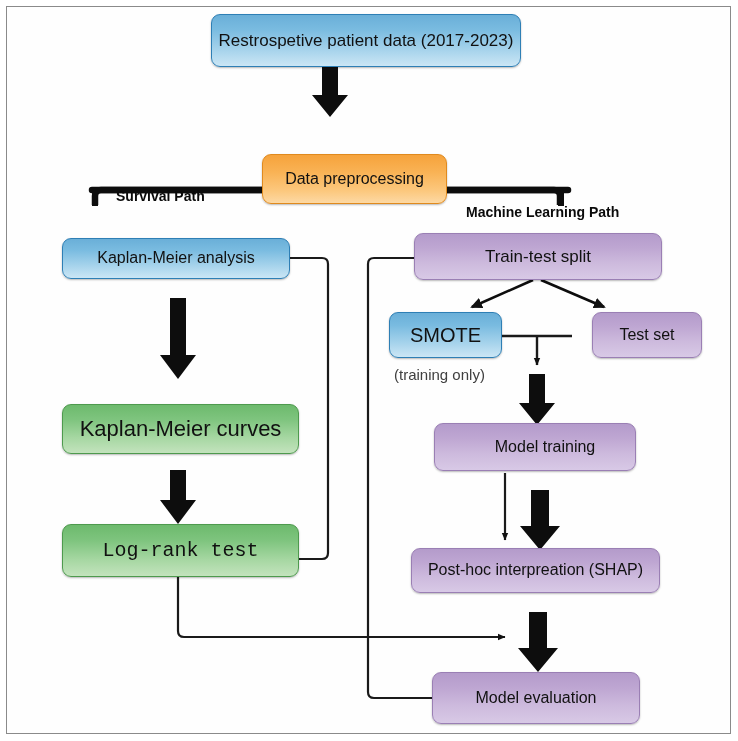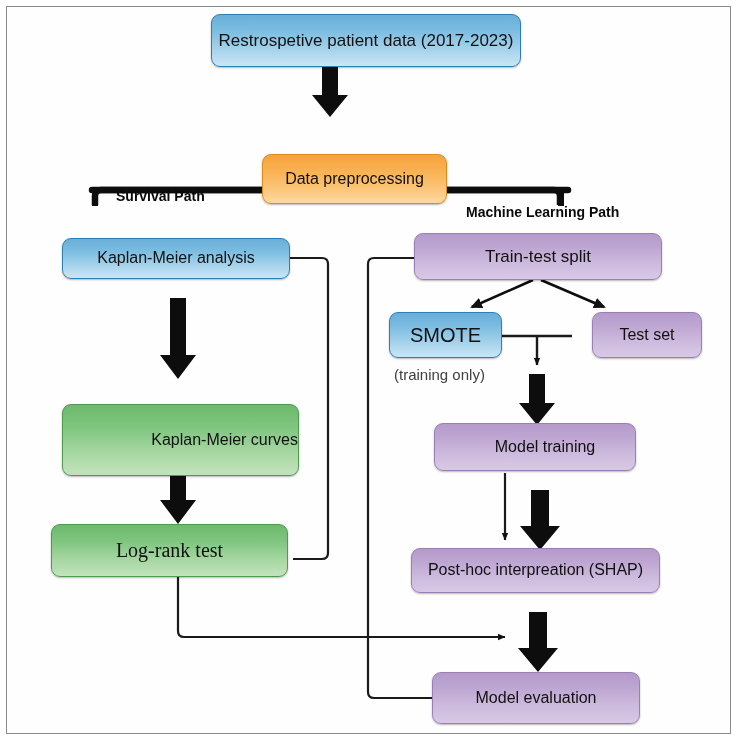--- a/index.html
+++ b/index.html
@@ -161,25 +161,25 @@
   </div>
 
   <div class="pathlabel" style="left:449px;top:204px;margin-left:17px;">
     <span>Machine Learning Path</span>
   </div>
 
   <div class="node blue" style="left:62px;top:238px;width:228px;height:41px;font-size:16px;">
     <span>Kaplan-Meier analysis</span>
   </div>
 
-  <div class="node green" style="left:62px;top:404px;width:237px;height:72px;font-size:16px;justify-content:flex-end;">
+  <div class="node green" style="left:62px;top:404px;width:237px;height:50px;font-size:22px;">
     <span>Kaplan-Meier curves</span>
   </div>
 
-  <div class="node green" style="left:51px;top:524px;width:237px;height:53px;font-size:20px;font-family:Liberation Serif, serif;">
+  <div class="node green" style="left:62px;top:524px;width:237px;height:53px;font-size:20px;font-family:Liberation Mono, monospace;">
     <span>Log-rank test</span>
   </div>
 
   <div class="node purple" style="left:414px;top:233px;width:248px;height:47px;font-size:17px;">
     <span>Train-test split</span>
   </div>
 
   <div class="node blue" style="left:389px;top:312px;width:113px;height:46px;font-size:20px;">
     <span>SMOTE</span>
   </div>

